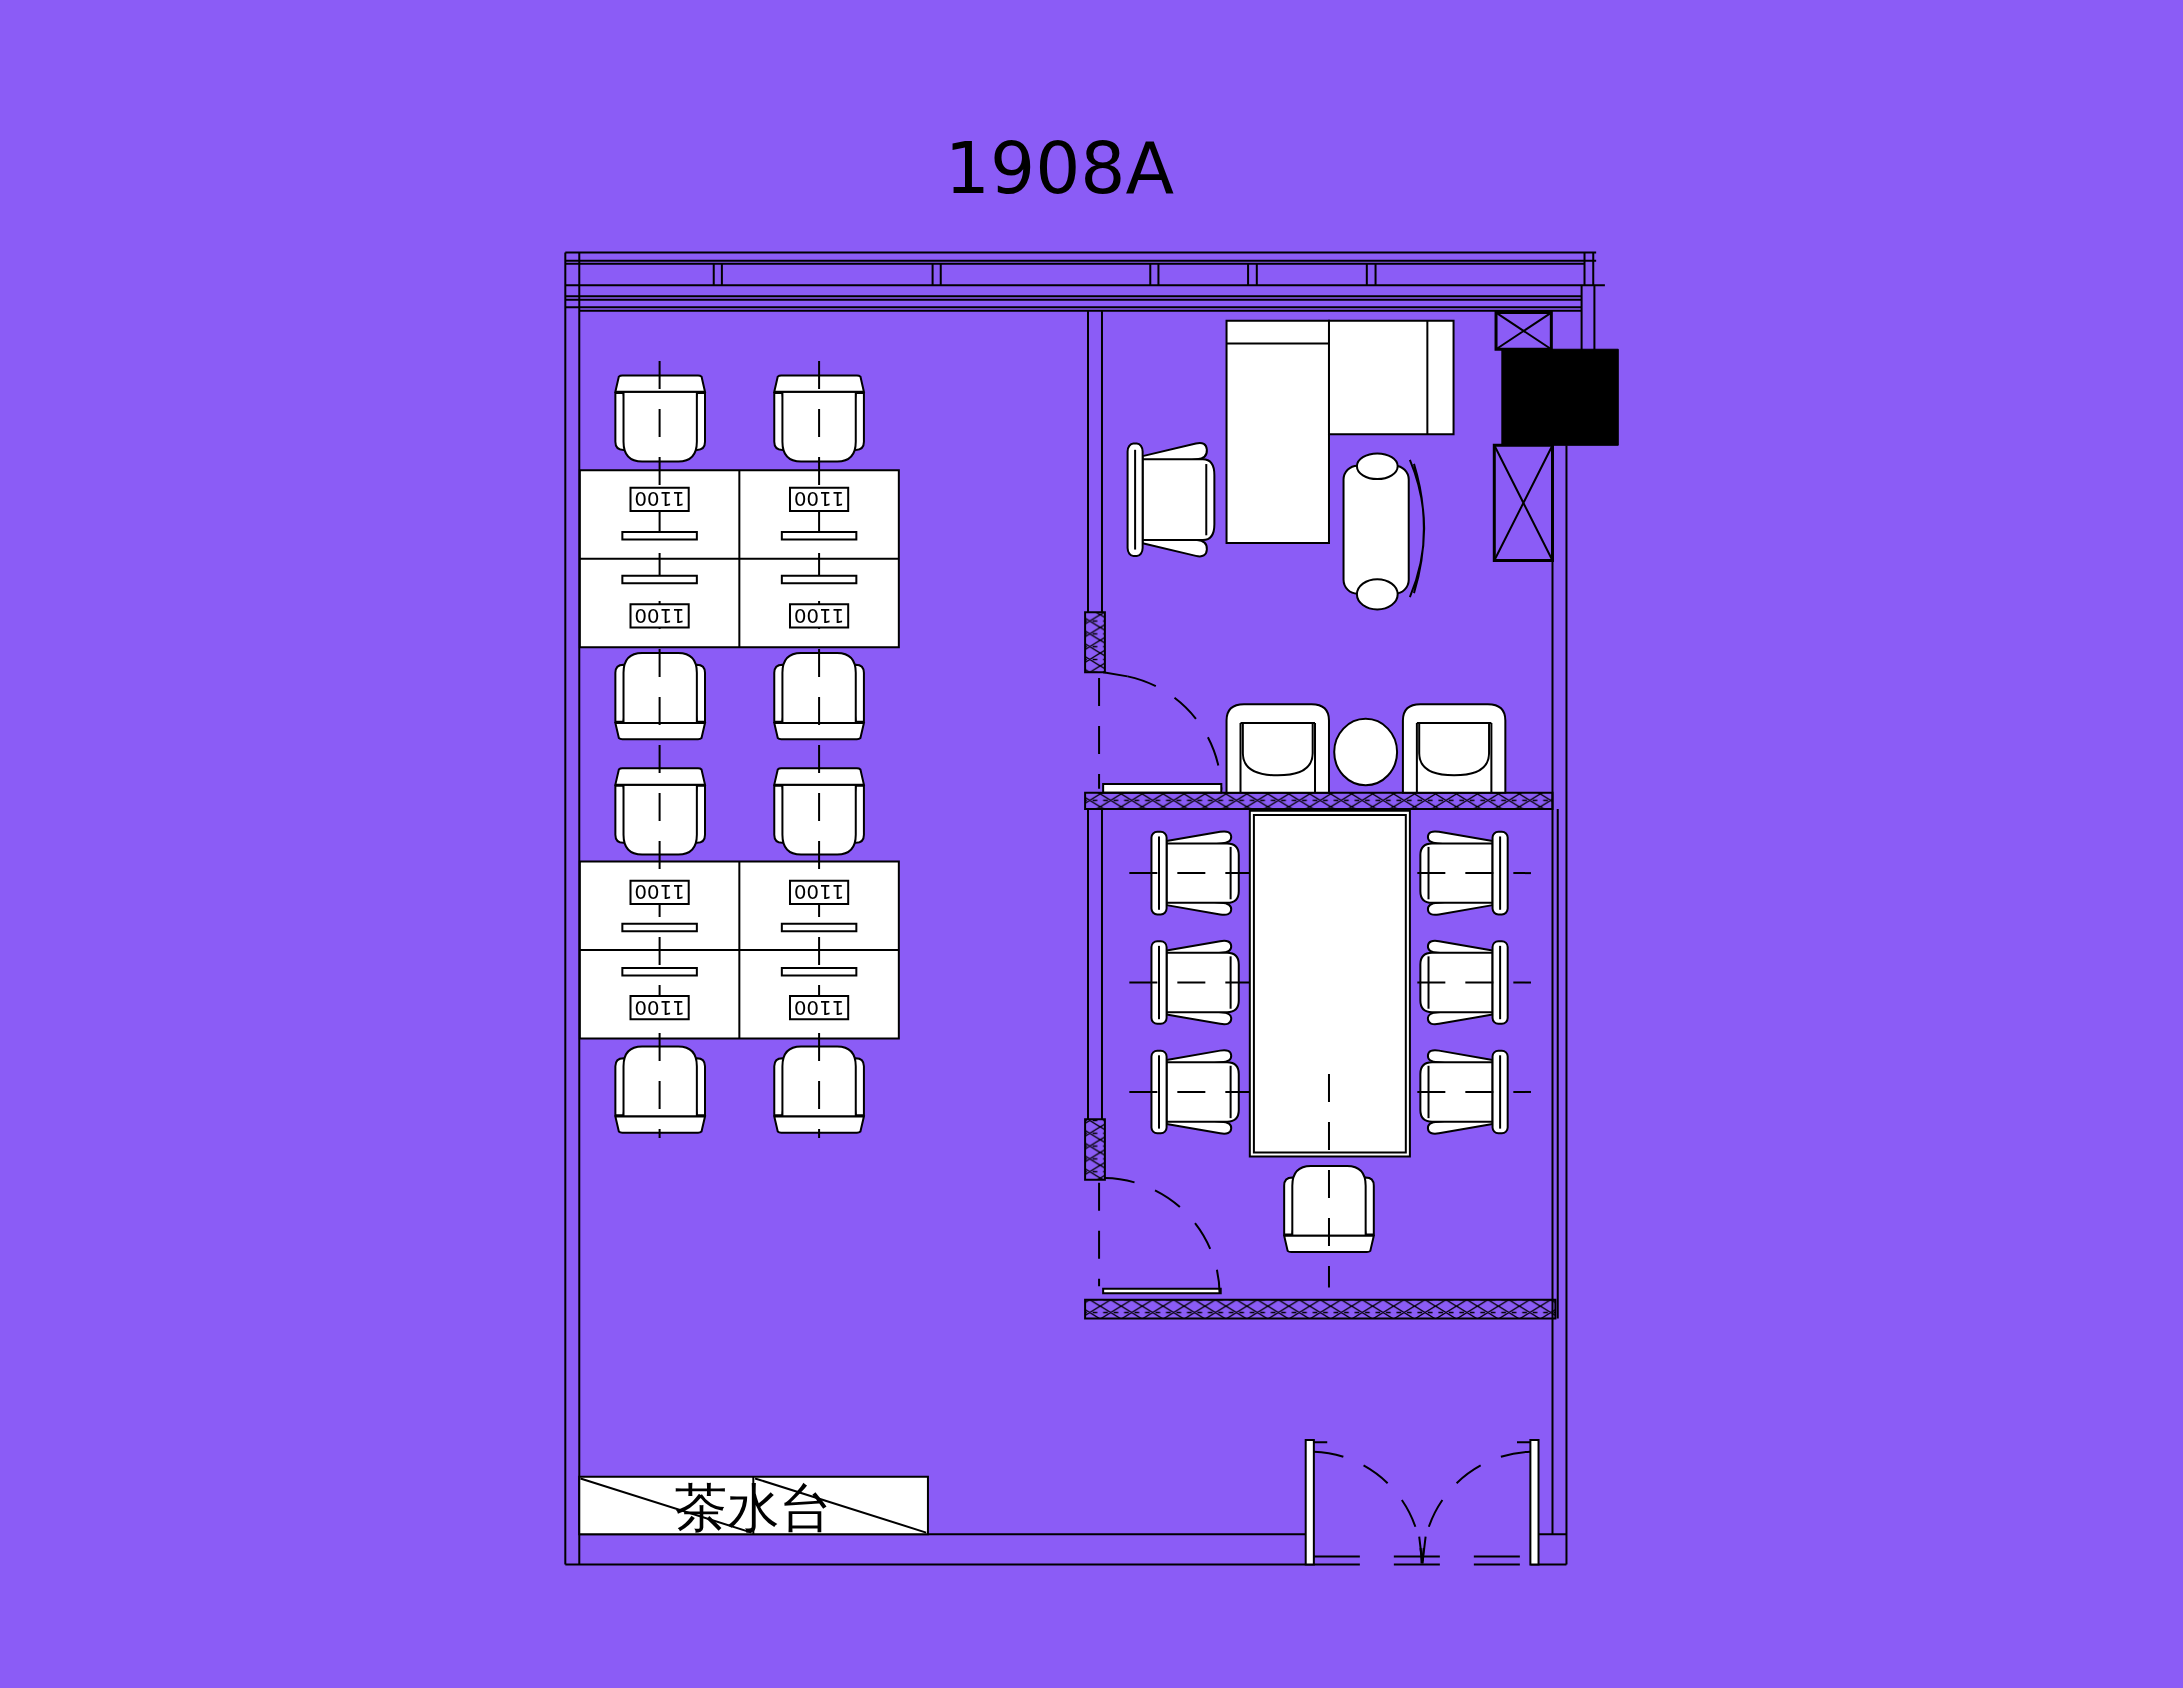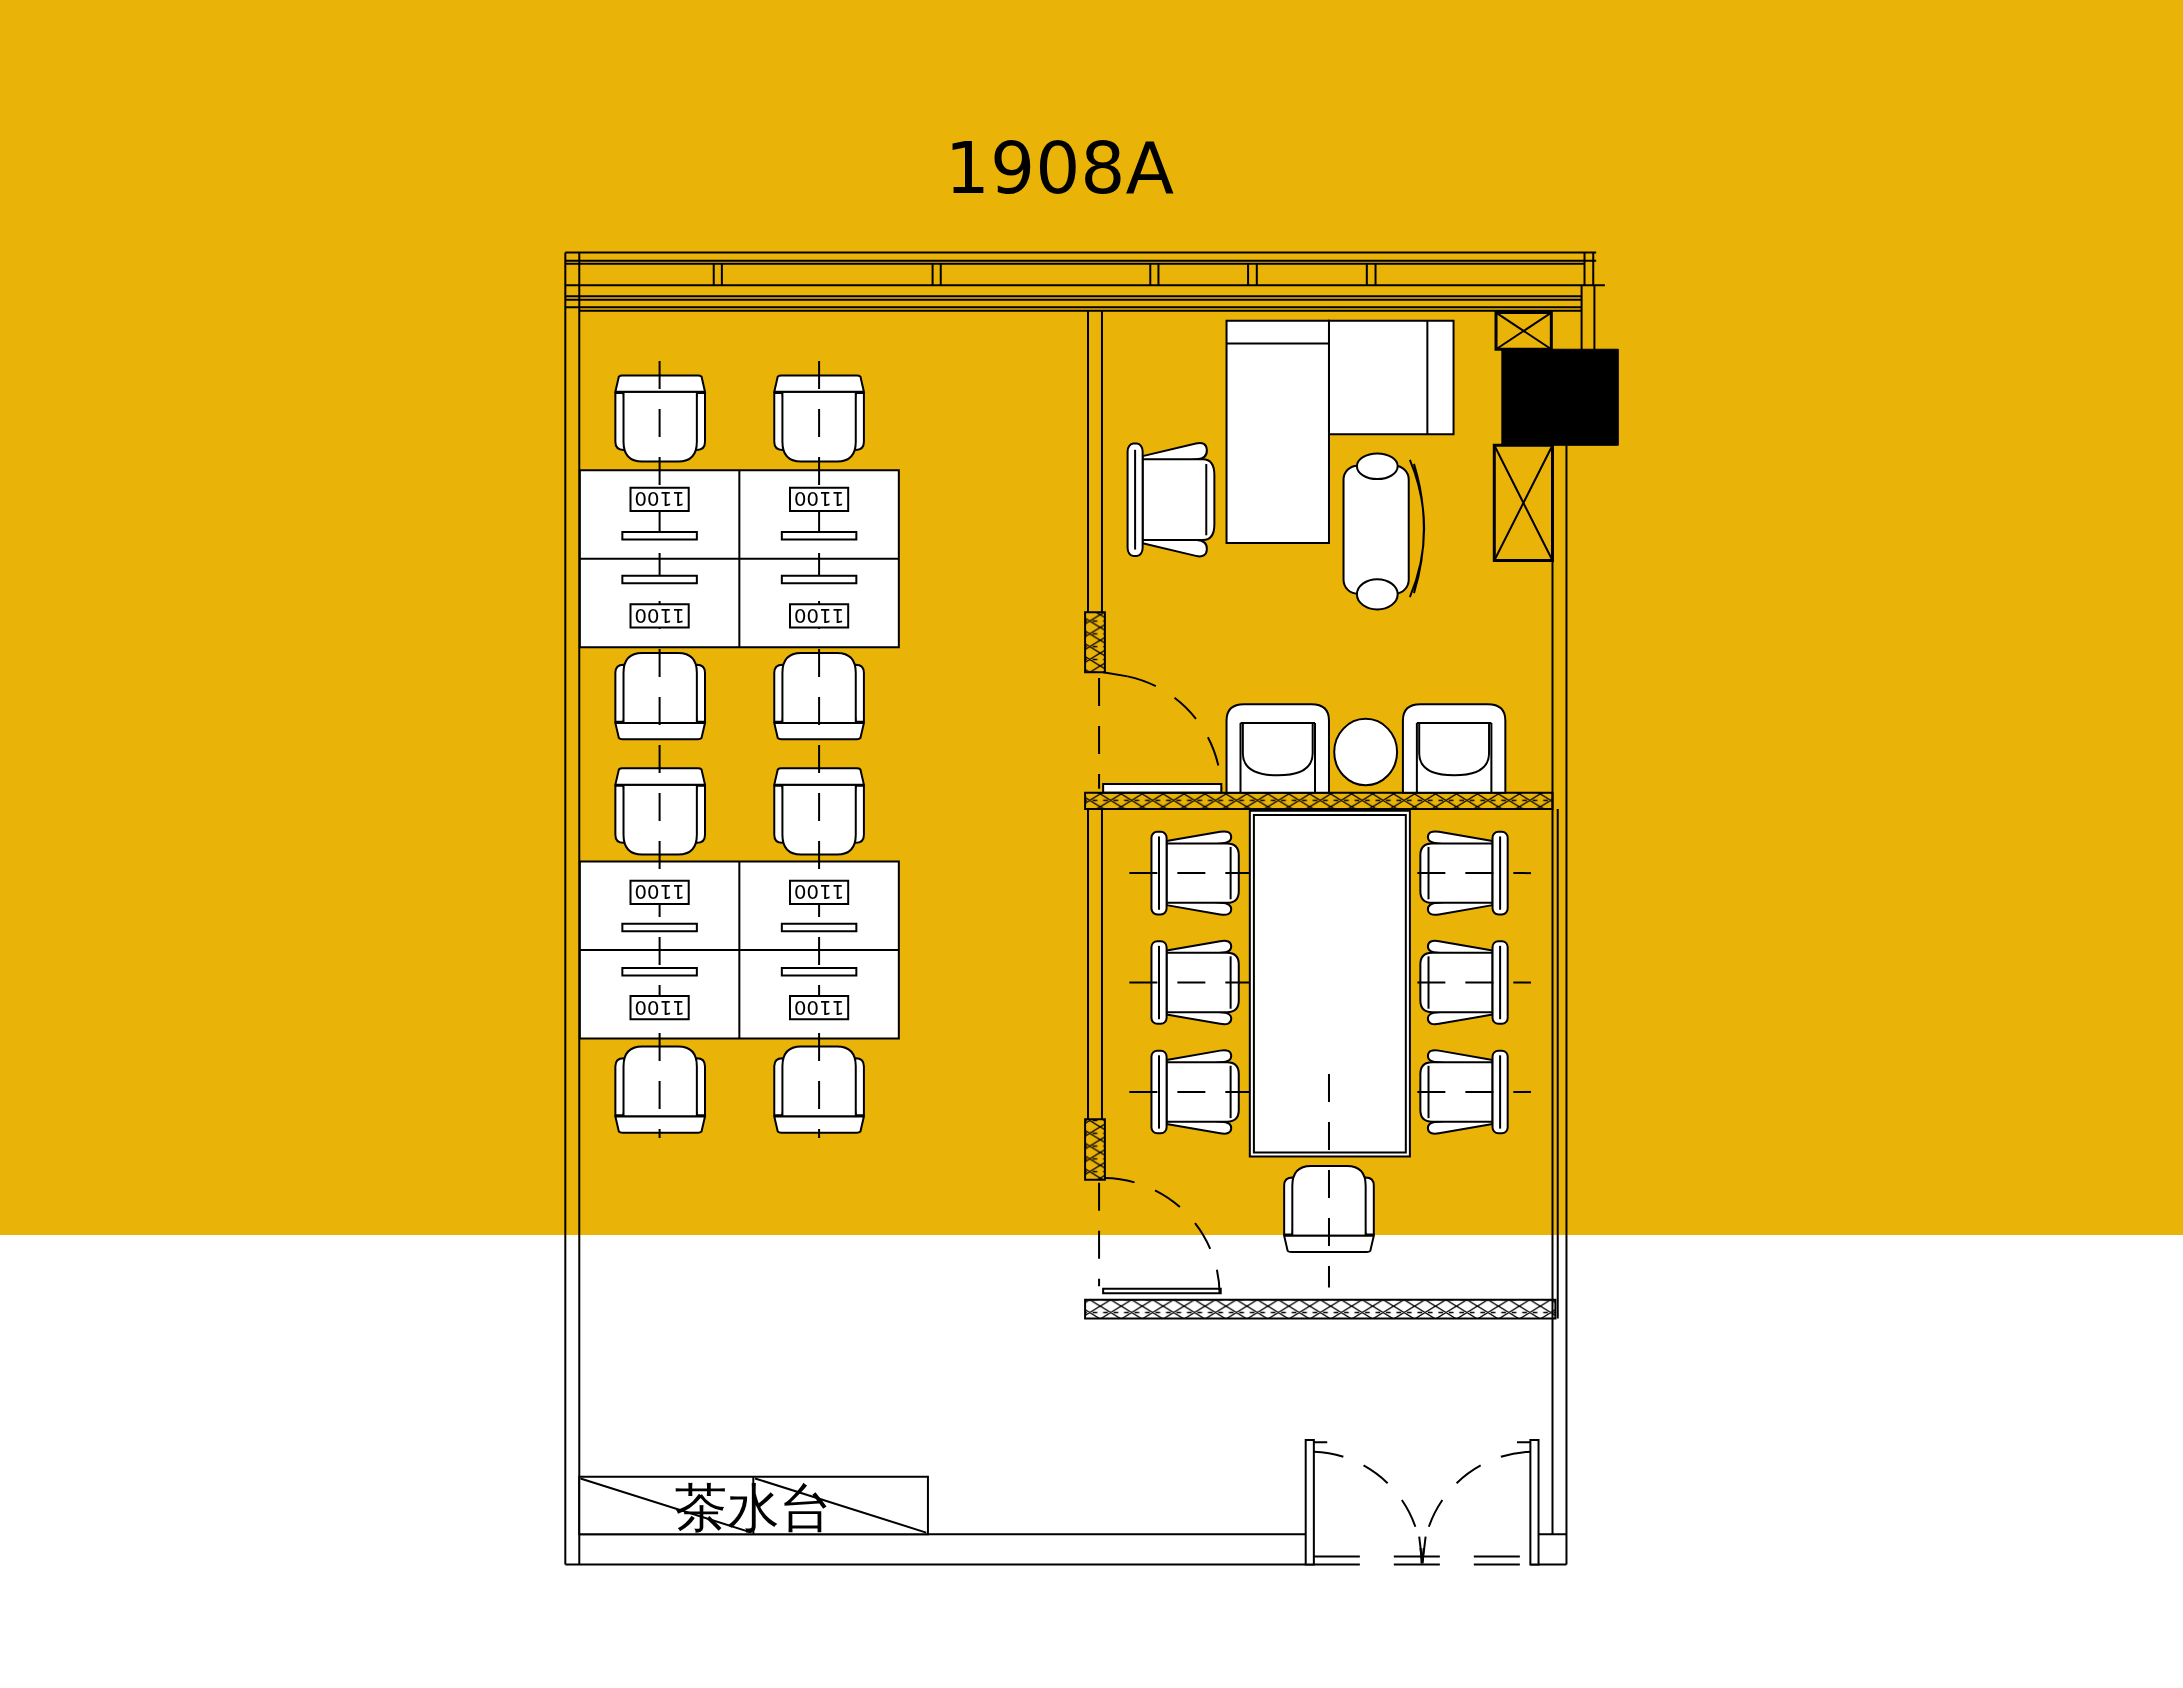--- a/index.html
+++ b/index.html
@@ -1,17 +1,17 @@
 <!DOCTYPE html>
 <html style="font-size:9.3px"><head>
 <meta charset="utf-8">
 <style>
   html,body{margin:0;padding:0;background:#ffffff;}
   body{width:2183px;height:1688px;overflow:hidden;font-family:"DejaVu Sans",sans-serif;}
-  .canvas{position:relative;width:2183px;height:1235px;background:#eab308;}
+  .canvas{position:relative;width:2183px;height:1688px;background:#8b5cf6;}
   svg{position:absolute;left:0;top:0;}
   svg *{vector-effect:non-scaling-stroke;}
   .ln{stroke:#000;stroke-width:2;fill:none;}
   .thick{stroke:#000;stroke-width:3;fill:none;}
   .wfill{fill:#fff;stroke:#000;stroke-width:2;}
   .dash{stroke:#000;stroke-width:2;fill:none;stroke-dasharray:28 20;}
   .arcdash{stroke:#000;stroke-width:2;fill:none;stroke-dasharray:30 22;}
   .thr{stroke:#000;stroke-width:2;fill:none;stroke-dasharray:46 34;}
   .black{fill:#000;stroke:#000;}
   text{fill:#000;}

